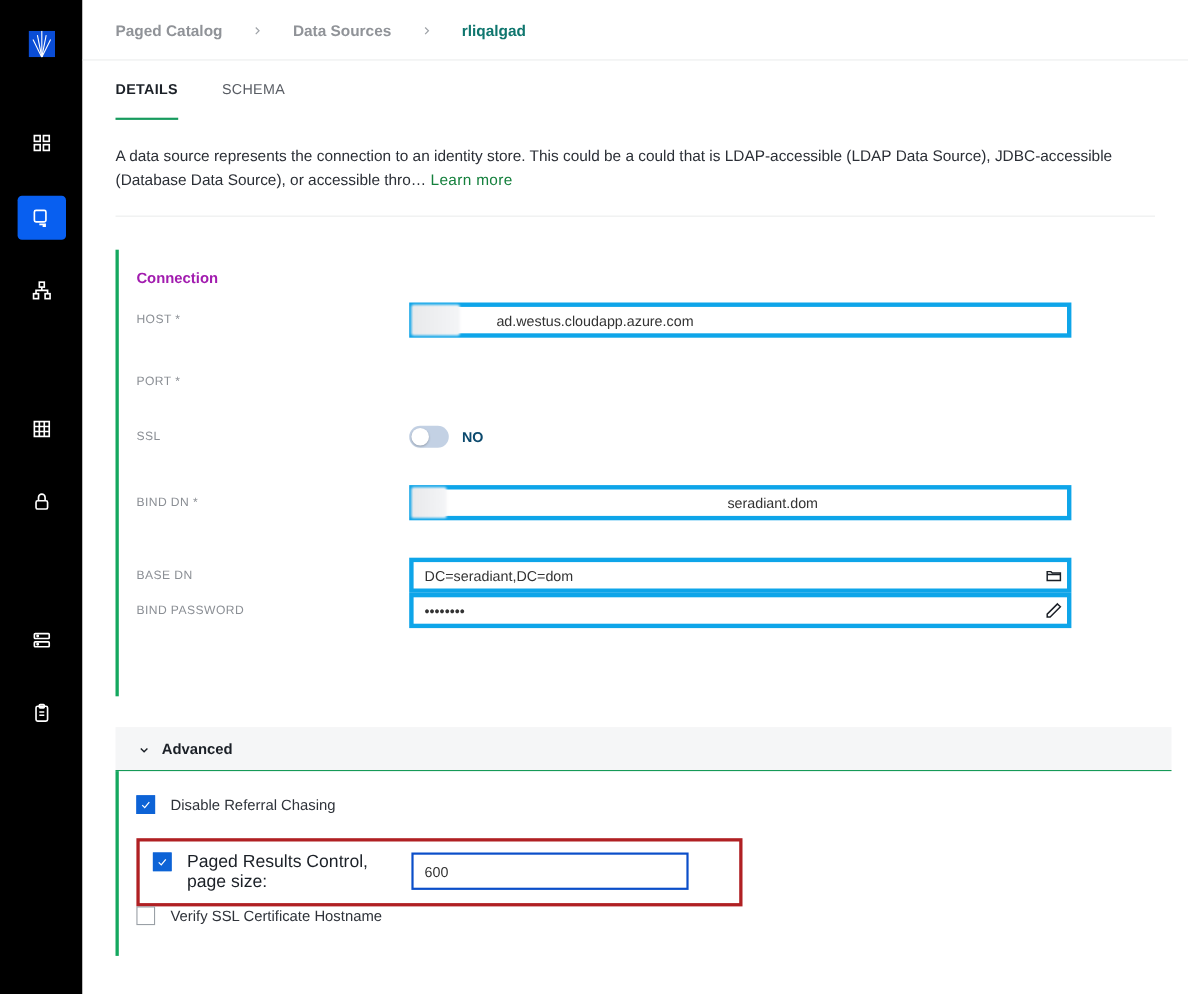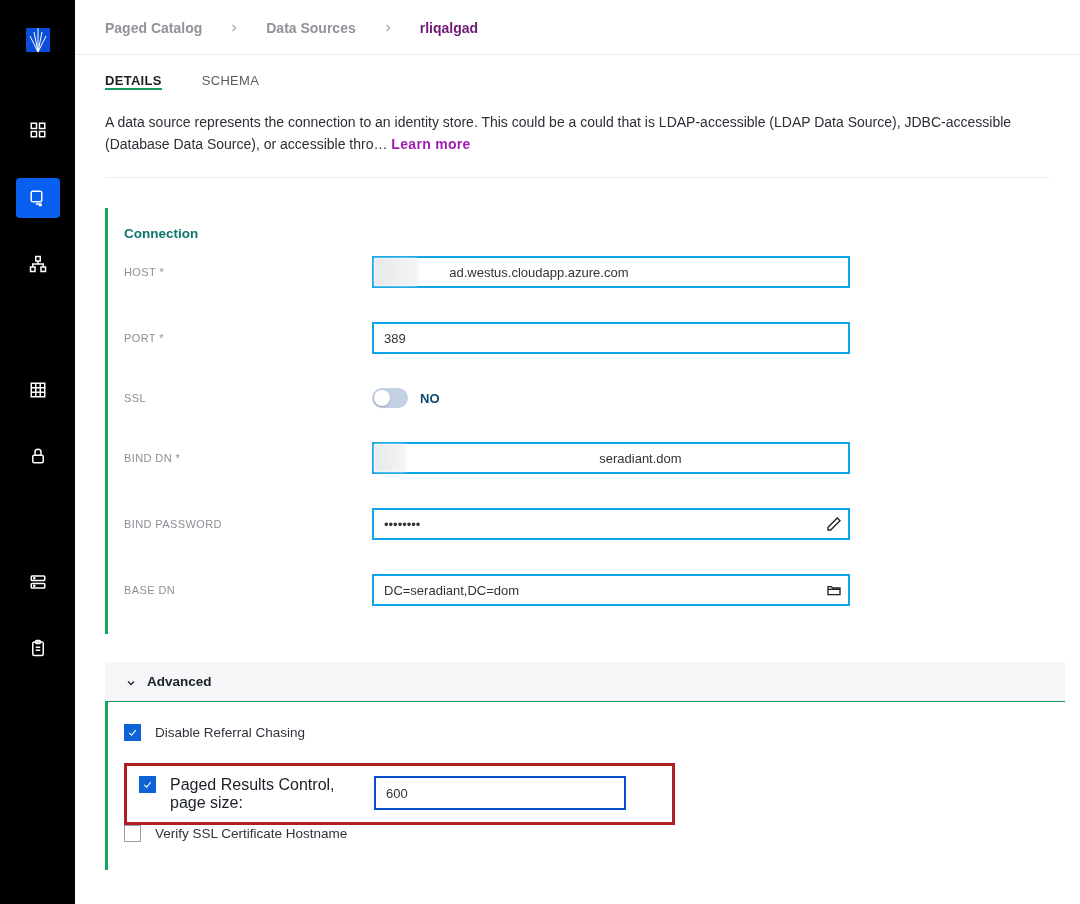--- a/index.html
+++ b/index.html
@@ -44,79 +44,79 @@
     .breadcrumb {
       display: flex;
       align-items: center;
       gap: 26px;
       padding: 20px 30px 18px;
       font-size: 14px;
       font-weight: 600;
       color: #909398;
       border-bottom: 1px solid #eceded;
     }
-    .breadcrumb .crumb-current { color: #701a75; font-weight: 600; }
+    .breadcrumb .crumb-current { color: #0f766e; font-weight: 600; }
     .chevron { width: 12px; height: 12px; stroke: #9fa3a8; stroke-width: 2.2; fill: none; }
 
     
     .tabs {
       display: flex;
       gap: 40px;
       padding: 18px 30px 0;
       font-size: 13px;
       letter-spacing: .3px;
     }
     .tab {
       color: #595d64;
-      padding-bottom: 0;
+      padding-bottom: 19px;
       text-align: center;
     }
     .tab.active {
       color: #1b2027;
       font-weight: 600;
       border-bottom: 2px solid #179b5e;
     }
 
     
     .desc {
       padding: 22px 30px 0;
       font-size: 14px;
       color: #2b2f36;
       line-height: 1.55;
     }
     .desc .learn-more {
-      color: #a21caf;
-      font-weight: 700;
+      color: #15803d;
+      font-weight: 400;
       letter-spacing: .3px;
     }
     .hr-line { height:1px; background:#eceded; margin: 22px 30px 0; }
 
     
     .section {
       margin: 30px 15px 0 30px;
       border-left: 3px solid #14a85f;
       padding: 18px 0 28px 16px;
     }
-    .section-title { font-size: 13.5px; font-weight: 700; color:#0f766e; margin-bottom: 15px; }
+    .section-title { font-size: 13.5px; font-weight: 700; color:#a21caf; margin-bottom: 15px; }
 
     .field-row {
       display: flex;
       align-items: center;
       margin-bottom: 34px;
     }
     .field-label {
       width: 248px;
       font-size: 11px;
       letter-spacing: .4px;
       color: #8b8f95;
     }
     .text-input {
-      width: 478px;
+      width: 602px;
       height: 32px;
-      border: 2px solid #0ea5e9;
+      border: 4px solid #0ea5e9;
       padding: 0 10px;
       font-size: 13px;
       color: #333;
       background:#fff;
     }
     .input-wrap { position: relative; }
     .input-wrap .blur {
       position:absolute; left:2px; top:2px; height:28px; width:44px;
       background: linear-gradient(90deg, #e8e9eb, #f4f5f7);
       border-radius:2px;
@@ -286,61 +286,60 @@
     <div class="field-row">
       <div class="field-label">HOST *</div>
       <div class="input-wrap">
         <input class="text-input" style="padding-left: 50px;" value="       ad.westus.cloudapp.azure.com">
         <div class="blur"></div>
       </div>
     </div>
 
     <div class="field-row">
       <div class="field-label">PORT *</div>
-      <input class="text-input" value="389" style="">
     </div>
 
     <div class="field-row">
       <div class="field-label">SSL</div>
       <div class="toggle-wrap">
         <div class="toggle">
             <div class="toggle-knob"></div>
           </div>
         <span class="toggle-label">NO</span>
       </div>
     </div>
 
     <div class="field-row">
       <div class="field-label">BIND DN *</div>
       <div class="input-wrap">
         <input class="text-input" style="padding-left: 40px; text-align: center;" value="        seradiant.dom">
         <div class="blur" style="width:32px"></div>
-      </div>
-    </div>
-
-    <div class="field-row">
-      <div class="field-label">BIND PASSWORD</div>
-      <div class="input-wrap">
-        <input class="text-input" value="••••••••" style="">
-        <svg class="input-icon-right" width="16" height="16" viewBox="0 0 24 24" fill="none" stroke="#1b2027" stroke-width="2">
-          <path d="M17 3l4 4L7 21H3v-4L17 3z"></path>
-        </svg>
       </div>
     </div>
 
     <div class="field-row" style="margin-bottom:0">
       <div class="field-label">BASE DN</div>
       <div class="input-wrap">
         <input class="text-input" value="DC=seradiant,DC=dom" style="">
         <svg class="input-icon-right" width="16" height="16" viewBox="0 0 24 24" fill="none" stroke="#1b2027" stroke-width="2">
           <path d="M3 7h5l2 2h11v10H3z"></path>
             <path d="M3 11h18"></path>
         </svg>
       </div>
     </div>
+
+    <div class="field-row">
+      <div class="field-label">BIND PASSWORD</div>
+      <div class="input-wrap">
+        <input class="text-input" value="••••••••" style="">
+        <svg class="input-icon-right" width="16" height="16" viewBox="0 0 24 24" fill="none" stroke="#1b2027" stroke-width="2">
+          <path d="M17 3l4 4L7 21H3v-4L17 3z"></path>
+        </svg>
+      </div>
+    </div>
   </div>
 
   <div class="adv-header">
     <svg width="12" height="12" viewBox="0 0 24 24" fill="none" stroke="#1b2027" stroke-width="2.5">
         <polyline points="6 9 12 15 18 9"></polyline>
       </svg>
     <span>Advanced</span>
   </div>
   <div class="adv-body">
 

